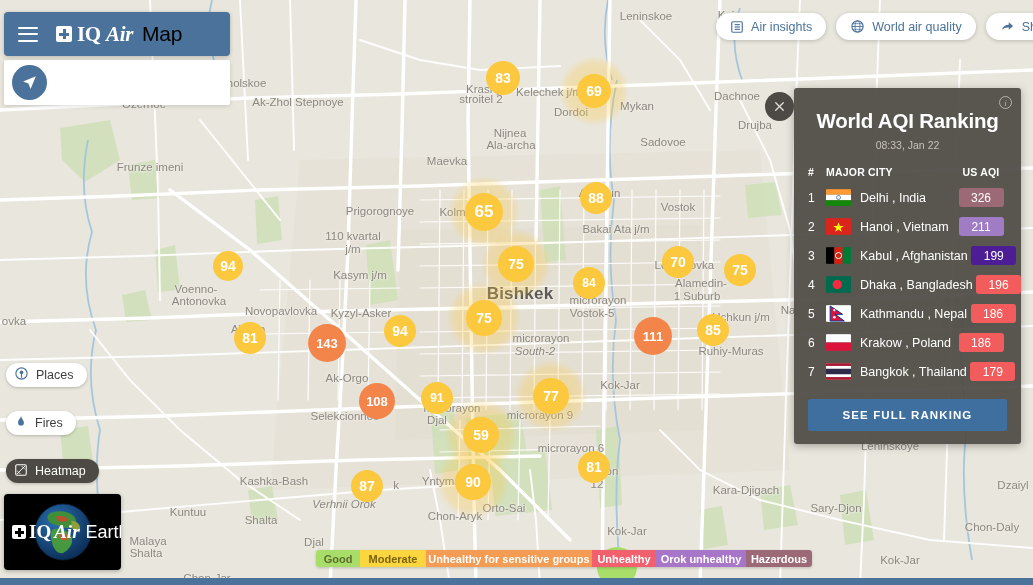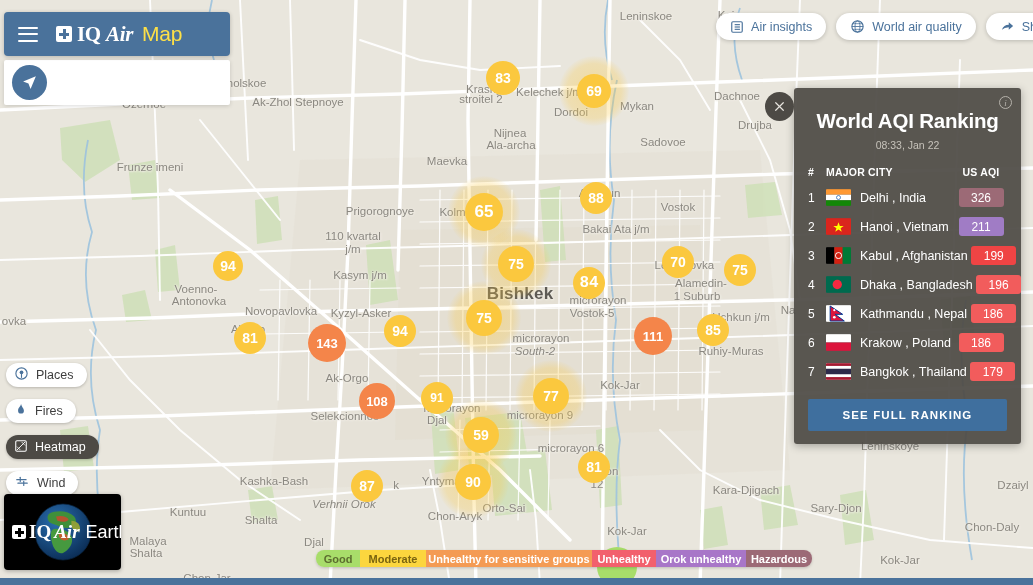--- a/index.html
+++ b/index.html
@@ -79,21 +79,21 @@
     width: 16px; height: 16px; background: #fff; border-radius: 2px;
     position: relative; display: inline-block;
   }
   .brand-mark::before, .brand-mark::after {
     content: ""; position: absolute; background: #4a729b;
   }
   .brand-mark::before { left: 6.5px; top: 3px; width: 3px; height: 10px; }
   .brand-mark::after { top: 6.5px; left: 3px; height: 3px; width: 10px; }
   .brand-iq { color: #fff; font-size: 21px; font-weight: 700; font-family: "Liberation Serif", serif; letter-spacing: -.3px; }
   .brand-air { color: #fff; font-size: 21px; font-weight: 700; font-style: italic; font-family: "Liberation Serif", serif; letter-spacing: -.3px; }
-  .brand-map { color: #fde047; font-size: 21px; font-weight: 400; margin-left: 4px; letter-spacing: -.2px; }
+  .brand-map { color: #000000; font-size: 21px; font-weight: 400; margin-left: 4px; letter-spacing: -.2px; }
 
   
   #search-row {
     position: absolute; left: 4px; top: 60px;
     width: 226px; height: 45px;
     background: #fff;
     display: flex; align-items: center;
     z-index: 39;
     box-shadow: 0 1px 4px rgba(0,0,0,.15);
     border-radius: 2px;
@@ -134,21 +134,21 @@
     font-size: 12.5px;
     color: #4a729b;
     box-shadow: 0 1px 4px rgba(0,0,0,.2);
     cursor: pointer;
     white-space: nowrap;
   }
 
   
   #layer-buttons {
     position: absolute; left: 6px; top: 363px;
-    display: flex; flex-direction: column; gap: 12px;
+    display: flex; flex-direction: column; gap: 24px;
     z-index: 35;
     align-items: flex-start;
   }
   .layer-btn {
     height: 24px; background: #fff; border-radius: 12px;
     display: flex; align-items: center; gap: 7px;
     padding: 0 13px 0 8px;
     font-size: 12.5px; color: #3e3e3e;
     box-shadow: 0 1px 3px rgba(0,0,0,.22);
     cursor: pointer; white-space: nowrap;
@@ -236,21 +236,21 @@
     width: 29px; height: 29px; border-radius: 50%;
     background: #4d4a45;
     display: flex; align-items: center; justify-content: center;
     z-index: 39; cursor: pointer;
   }
 
   
   #legend {
     position: absolute; left: 316px; bottom: 18px;
     display: flex; z-index: 36;
-    border-radius: 8px; overflow: hidden;
+    border-radius: 3px; overflow: hidden;
     box-shadow: 0 1px 3px rgba(0,0,0,.18);
   }
   .legend-seg {
     height: 17px; display: flex; align-items: center; justify-content: center;
     padding: 0 9px;
     font-size: 11px; font-weight: 700; color: #fff;
     white-space: nowrap;
   }
 
   #bottom-strip {
@@ -454,21 +454,21 @@
     <div id="map-markers">
         <div class="aqi-marker" style="left: 503px; top: 78px; width: 34px; height: 34px; background: rgb(251, 200, 62); font-size: 14px;">83</div>
         <div class="aqi-halo" style="left: 594px; top: 91px; width: 70px; height: 70px; background: radial-gradient(circle, rgba(251, 200, 62, 0.4) 0%, rgba(251, 200, 62, 0.267) 55%, rgba(251, 200, 62, 0) 72%);"></div>
         <div class="aqi-marker" style="left: 594px; top: 91px; width: 34px; height: 34px; background: rgb(251, 200, 62); font-size: 14px;">69</div>
         <div class="aqi-halo" style="left: 484px; top: 212px; width: 72px; height: 72px; background: radial-gradient(circle, rgba(251, 200, 62, 0.4) 0%, rgba(251, 200, 62, 0.267) 55%, rgba(251, 200, 62, 0) 72%);"></div>
         <div class="aqi-marker" style="left: 484px; top: 212px; width: 38px; height: 38px; background: rgb(251, 200, 62); font-size: 17px;">65</div>
         <div class="aqi-marker" style="left: 596px; top: 198px; width: 32px; height: 32px; background: rgb(251, 200, 62); font-size: 14px;">88</div>
         <div class="aqi-marker" style="left: 228px; top: 266px; width: 30px; height: 30px; background: rgb(251, 200, 62); font-size: 14px;">94</div>
         <div class="aqi-halo" style="left: 516px; top: 264px; width: 70px; height: 70px; background: radial-gradient(circle, rgba(251, 200, 62, 0.4) 0%, rgba(251, 200, 62, 0.267) 55%, rgba(251, 200, 62, 0) 72%);"></div>
         <div class="aqi-marker" style="left: 516px; top: 264px; width: 36px; height: 36px; background: rgb(251, 200, 62); font-size: 14px;">75</div>
-        <div class="aqi-marker" style="left: 589px; top: 283px; width: 32px; height: 32px; background: rgb(251, 200, 62); font-size: 16px; font-family: Liberation Mono, monospace;">84</div>
+        <div class="aqi-marker" style="left: 589px; top: 283px; width: 32px; height: 32px; background: rgb(251, 200, 62); font-size: 12px;">84</div>
         <div class="aqi-marker" style="left: 678px; top: 262px; width: 32px; height: 32px; background: rgb(251, 200, 62); font-size: 14px;">70</div>
         <div class="aqi-marker" style="left: 740px; top: 270px; width: 32px; height: 32px; background: rgb(251, 200, 62); font-size: 14px;">75</div>
         <div class="aqi-halo" style="left: 484px; top: 318px; width: 74px; height: 74px; background: radial-gradient(circle, rgba(251, 200, 62, 0.4) 0%, rgba(251, 200, 62, 0.267) 55%, rgba(251, 200, 62, 0) 72%);"></div>
         <div class="aqi-marker" style="left: 484px; top: 318px; width: 36px; height: 36px; background: rgb(251, 200, 62); font-size: 14px;">75</div>
         <div class="aqi-marker" style="left: 250px; top: 338px; width: 32px; height: 32px; background: rgb(251, 200, 62); font-size: 14px;">81</div>
         <div class="aqi-marker" style="left: 327px; top: 343px; width: 38px; height: 38px; background: rgb(244, 133, 74); font-size: 13px;">143</div>
         <div class="aqi-marker" style="left: 400px; top: 331px; width: 32px; height: 32px; background: rgb(251, 200, 62); font-size: 14px;">94</div>
         <div class="aqi-marker" style="left: 653px; top: 336px; width: 38px; height: 38px; background: rgb(244, 133, 74); font-size: 13px;">111</div>
         <div class="aqi-marker" style="left: 713px; top: 330px; width: 32px; height: 32px; background: rgb(251, 200, 62); font-size: 14px;">85</div>
         <div class="aqi-marker" style="left: 377px; top: 401px; width: 36px; height: 36px; background: rgb(244, 133, 74); font-size: 13px;">108</div>
@@ -659,21 +659,21 @@
                 <rect width="10" height="20" fill="#000"></rect>
                 <rect x="10" width="10" height="20" fill="#d32011"></rect>
                 <rect x="20" width="10" height="20" fill="#007a36"></rect>
                 <circle cx="15" cy="10" r="4" fill="#fff"></circle>
                 <circle cx="15" cy="10" r="3" fill="#d32011"></circle>
               </svg>
             </span>
             <span class="rank-city-name">Kabul , Afghanistan</span>
           </div>
           <div class="col-aqi">
-            <div class="aqi-badge" style="background:#ef4444">199</div>
+            <div class="aqi-badge" style="background:#4c1d95">199</div>
           </div>
         </div>
         <div class="rank-row">
           <div class="col-rank">4</div>
           <div class="rank-city-cell">
             <span>
               <svg class="flag" viewBox="0 0 30 20">
                 <rect width="30" height="20" fill="#006a4e"></rect>
                 <circle cx="13.5" cy="10" r="5.6" fill="#f42a41"></circle>
               </svg>

